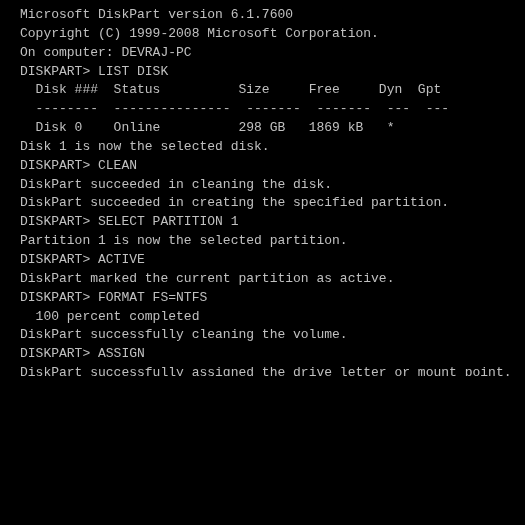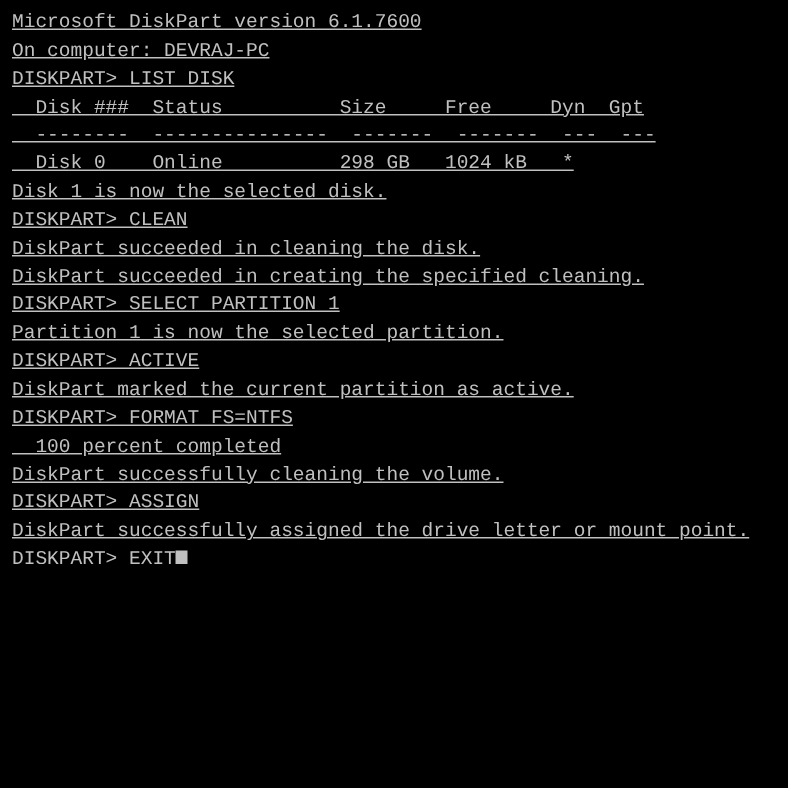--- a/index.html
+++ b/index.html
@@ -15,24 +15,23 @@
       font-family: 'Courier New', Courier, monospace;
       font-size: 13px;
       color: #c0c0c0;
       overflow: hidden;
     }
 
     .terminal {
       width: 525px;
       height: 376px;
       background-color: #000000;
-      padding: 6px 8px;
+      padding: 6px 20px;
       line-height: 1.45;
       overflow: hidden;
-      text-decoration: underline;
     }
 
     .line {
       white-space: pre;
       display: block;
     }
 
     .cursor {
       display: inline-block;
       background-color: #c0c0c0;
@@ -40,36 +39,37 @@
       height: 13px;
       vertical-align: text-bottom;
     }
   </style>
 </head>
 <body>
 
 <div class="terminal">
   <div id="terminal-content">
       <div class="line">Microsoft DiskPart version 6.1.7600</div>
+      <div class="line">Copyright (C) 1999-2008 Microsoft Corporation.</div>
       <div class="line">On computer: DEVRAJ-PC</div>
       <div class="line"></div>
       <div class="line">DISKPART&gt; LIST DISK</div>
       <div class="line"></div>
       <div class="line">  Disk ###  Status          Size     Free     Dyn  Gpt</div>
       <div class="line">  --------  ---------------  -------  -------  ---  ---</div>
-      <div class="line">  Disk 0    Online          298 GB   1024 kB   *</div>
+      <div class="line">  Disk 0    Online          298 GB   1869 kB   *</div>
       <div class="line"></div>
       <div class="line"></div>
       <div class="line">Disk 1 is now the selected disk.</div>
       <div class="line"></div>
       <div class="line">DISKPART&gt; CLEAN</div>
       <div class="line"></div>
       <div class="line">DiskPart succeeded in cleaning the disk.</div>
       <div class="line"></div>
-      <div class="line">DiskPart succeeded in creating the specified cleaning.</div>
+      <div class="line">DiskPart succeeded in creating the specified partition.</div>
       <div class="line"></div>
       <div class="line">DISKPART&gt; SELECT PARTITION 1</div>
       <div class="line"></div>
       <div class="line">Partition 1 is now the selected partition.</div>
       <div class="line"></div>
       <div class="line">DISKPART&gt; ACTIVE</div>
       <div class="line"></div>
       <div class="line">DiskPart marked the current partition as active.</div>
       <div class="line"></div>
       <div class="line">DISKPART&gt; FORMAT FS=NTFS</div>

